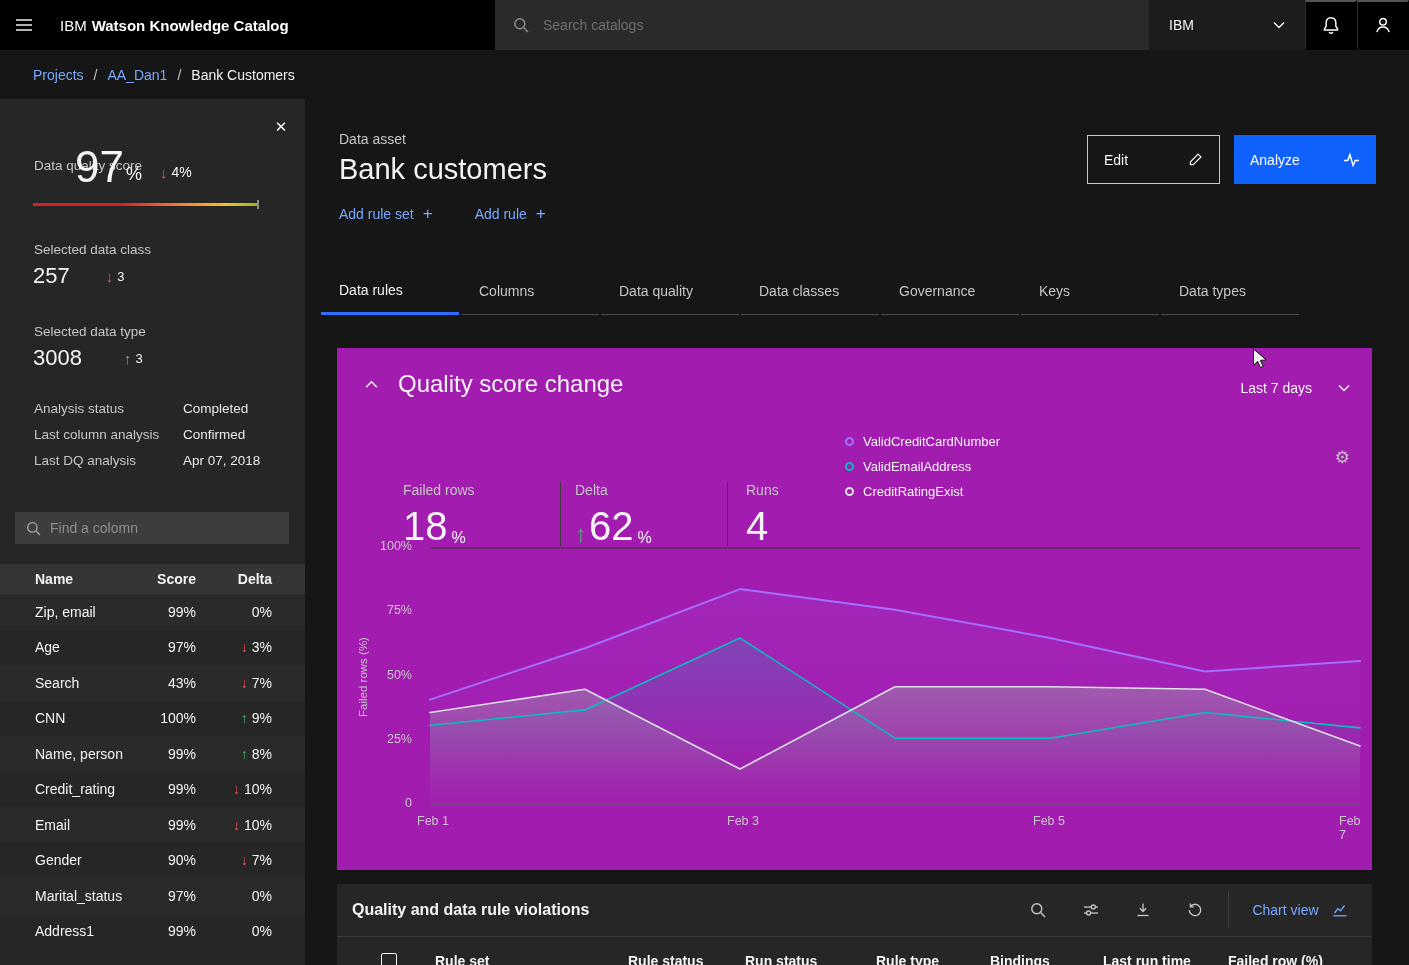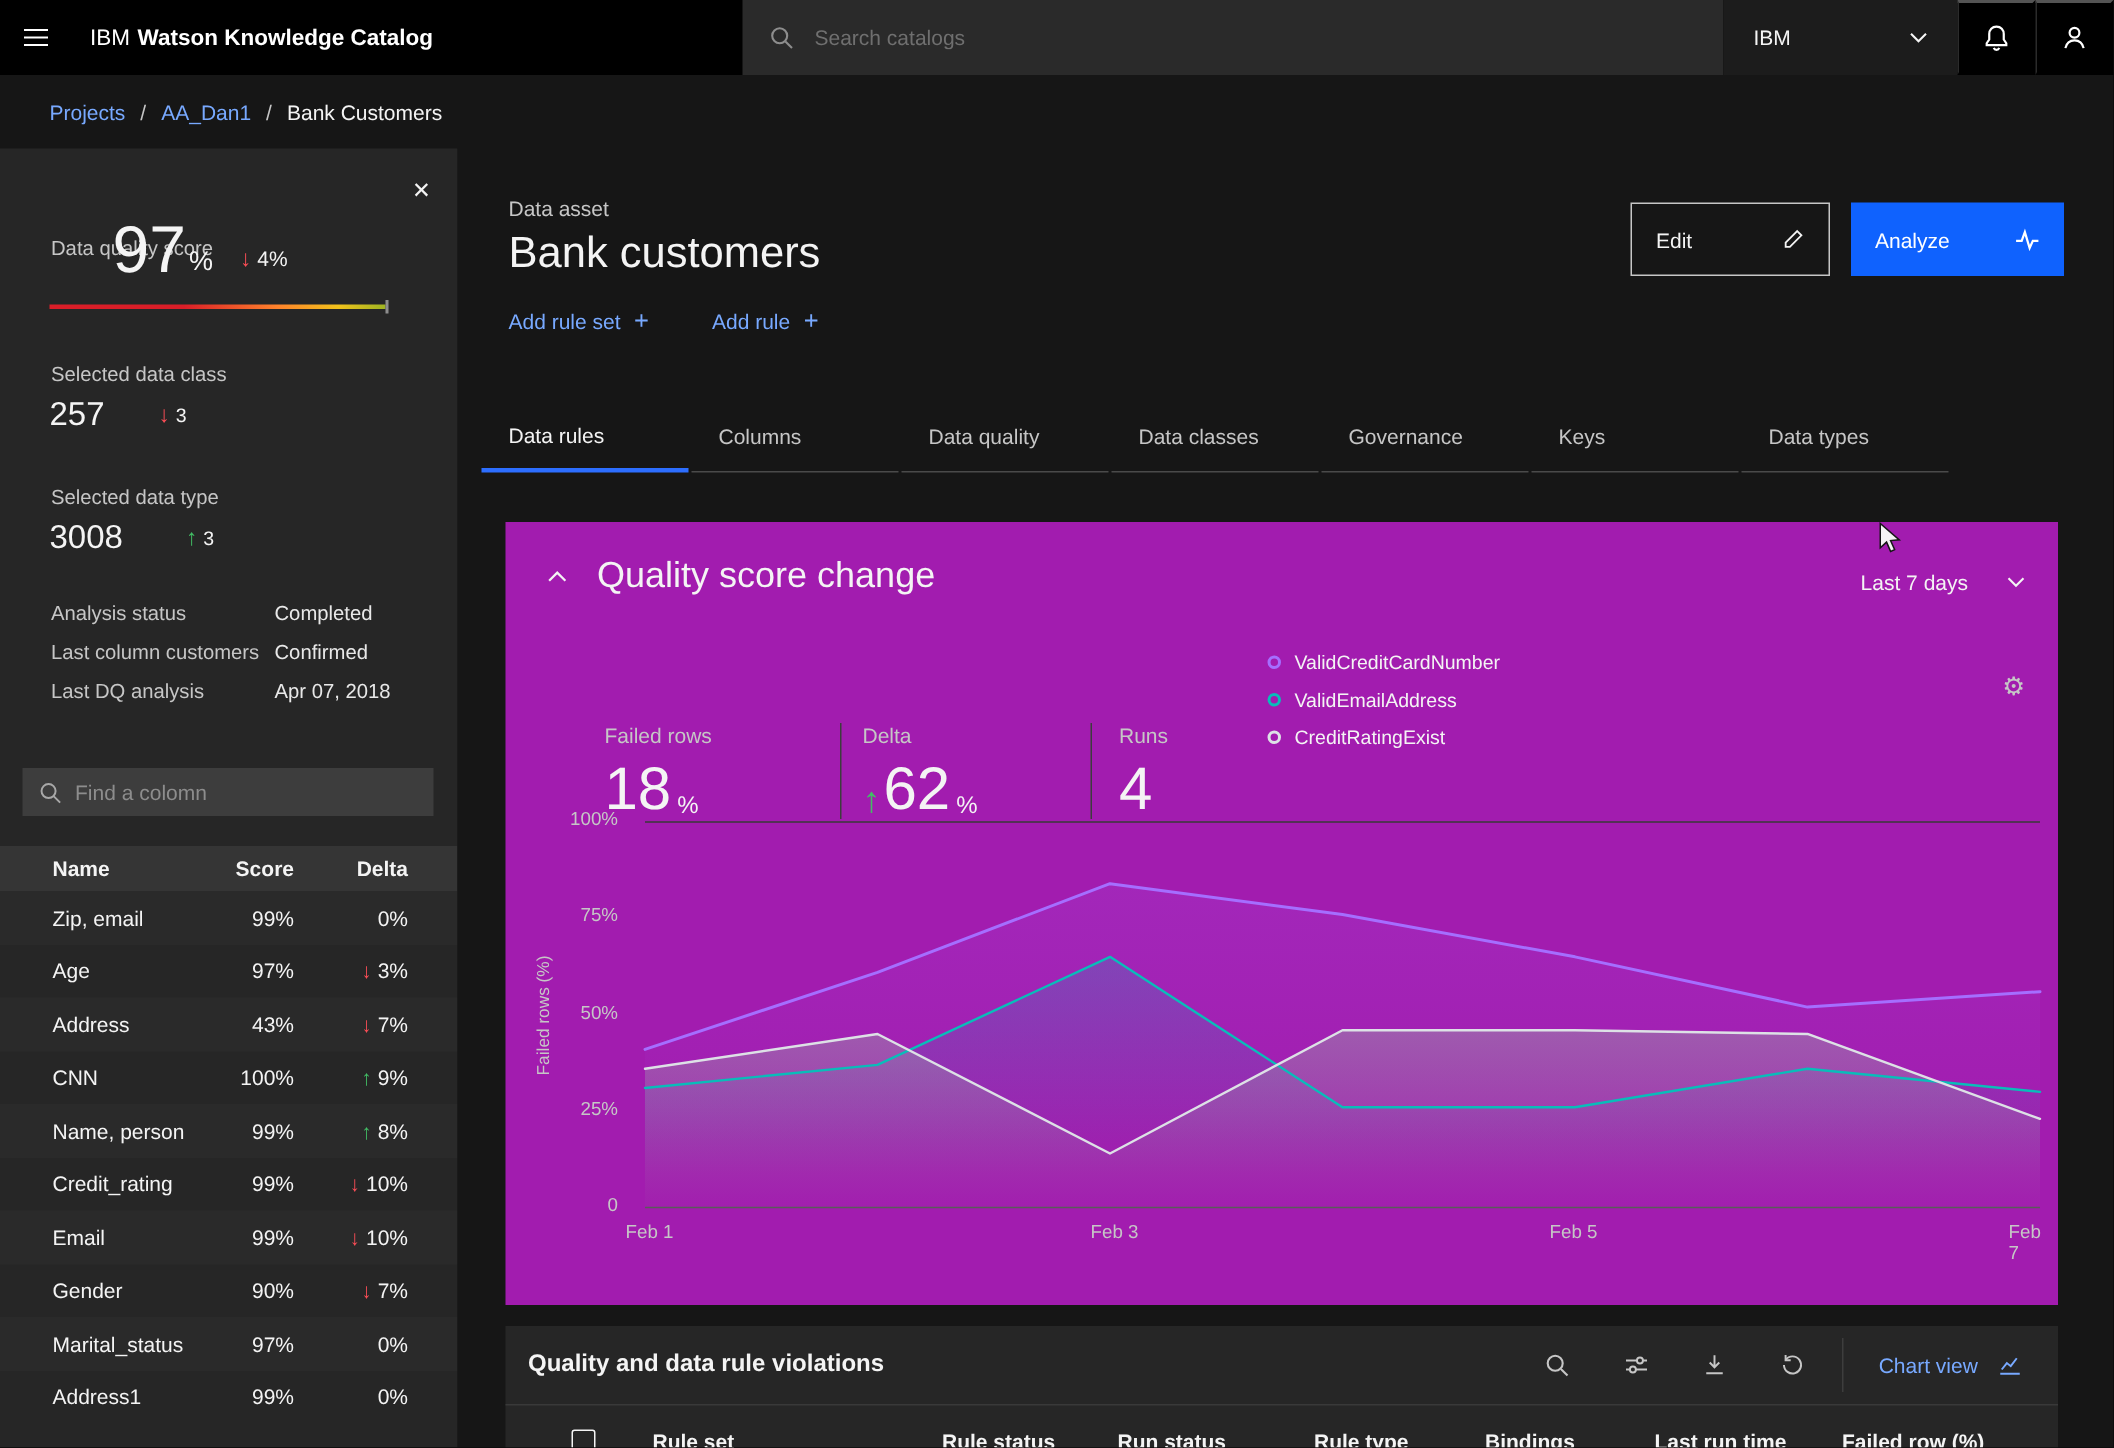--- a/index.html
+++ b/index.html
@@ -211,21 +211,21 @@
         <span class="arr"></span>
         <span>3</span>
       </span>
     </div>
 
     <div class="analysis">
 
         <span class="a-label">Analysis status</span>
         <span class="a-value">Completed</span>
 
-        <span class="a-label">Last column customers</span>
+        <span class="a-label">Last column analysis</span>
         <span class="a-value">Confirmed</span>
 
         <span class="a-label">Last DQ analysis</span>
         <span class="a-value">Apr 07, 2018</span>
       </div>
 
     <div class="find-box">
       <span>
           <svg width="15" height="15" viewBox="0 0 16 16">
             <circle cx="6.8" cy="6.8" r="5" fill="none" stroke="currentColor" stroke-width="1.4"></circle>
@@ -256,21 +256,21 @@
           <div class="srow">
             <span class="s-name">Age</span>
             <span class="s-score">97%</span>
             <span class="s-delta dir-down">
               <span class="arr"></span>
               <span>3%</span>
             </span>
           </div>
 
           <div class="srow">
-            <span class="s-name">Address</span>
+            <span class="s-name">Search</span>
             <span class="s-score">43%</span>
             <span class="s-delta dir-down">
               <span class="arr"></span>
               <span>7%</span>
             </span>
           </div>
 
           <div class="srow">
             <span class="s-name">CNN</span>
             <span class="s-score">100%</span>

